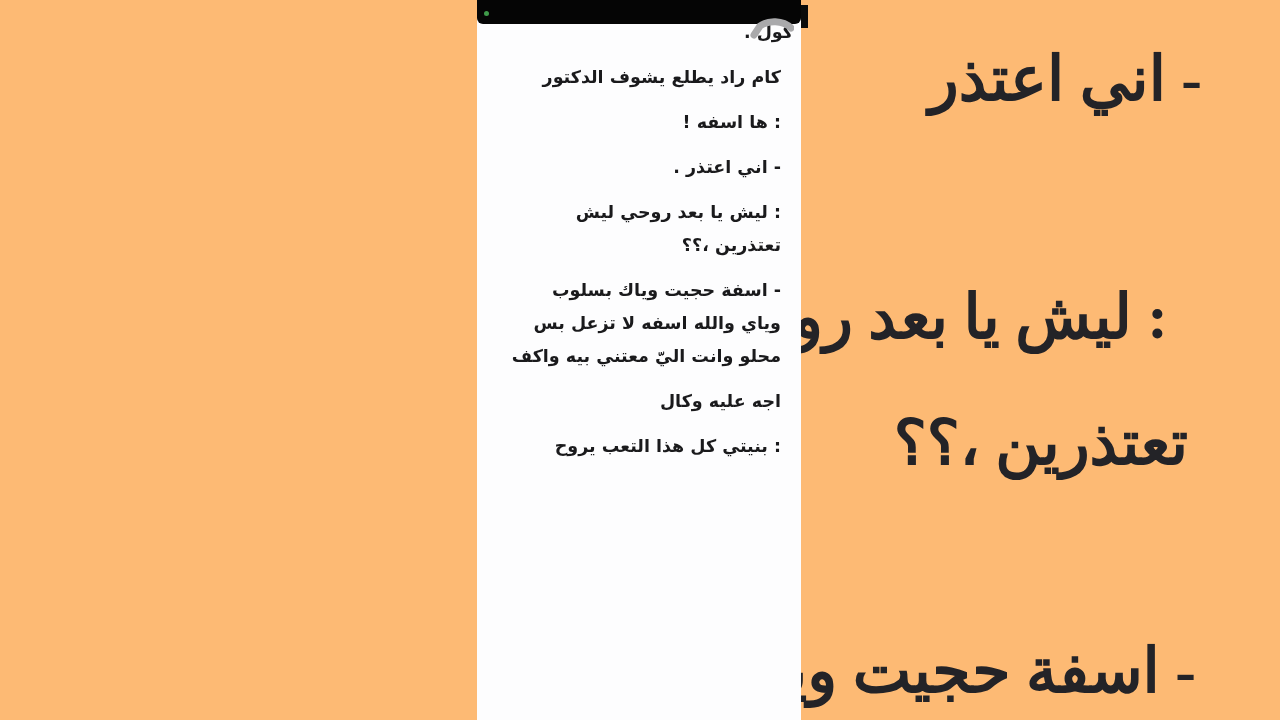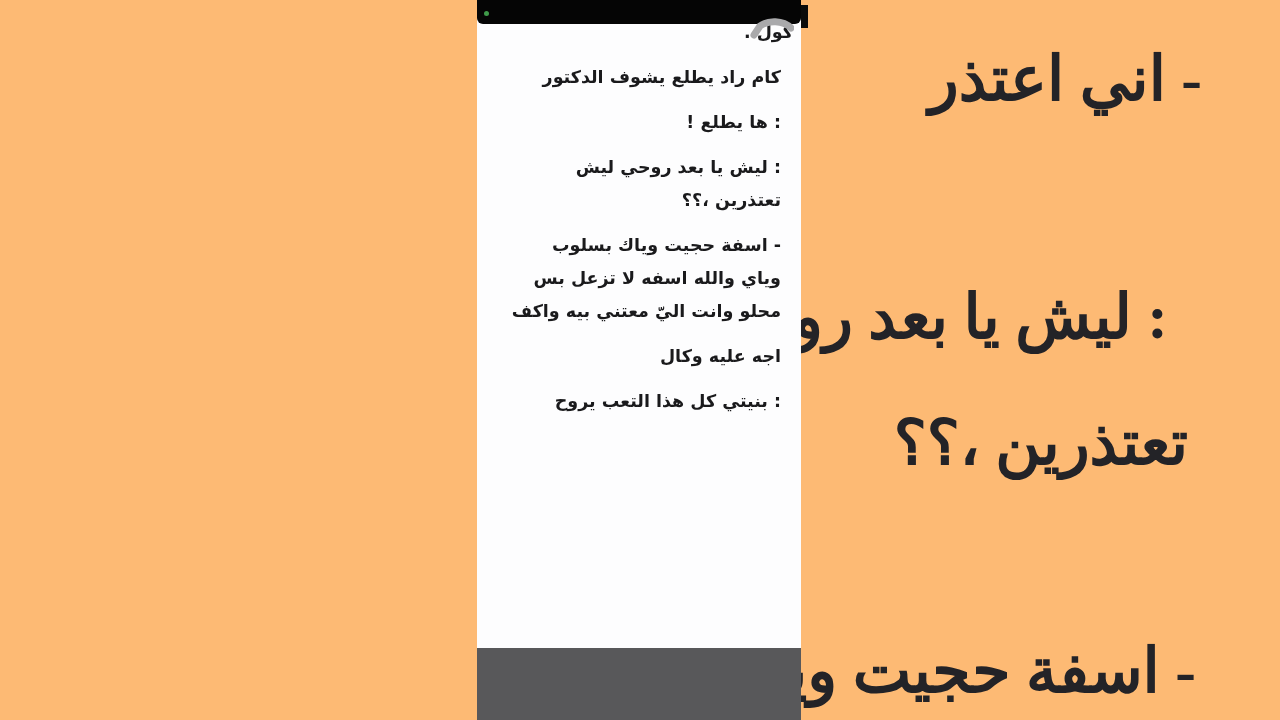--- a/index.html
+++ b/index.html
@@ -17,21 +17,21 @@
     direction:rtl;white-space:nowrap;line-height:1;
   }
   .frag-r{font-size:62px;}
   .frag-r0{top:48px;right:78px;}
   .frag-r1{top:286px;right:112px;}
   .frag-r2{top:412px;right:92px;}
   .frag-r3{top:640px;right:84px;}
   .bg-bar-sliver{position:absolute;left:0;top:5px;width:7px;height:23px;background:#0a0a0a;}
   
   .card{
-    position:absolute;left:477px;top:0;width:324px;height:648px;
+    position:absolute;left:477px;top:0;width:324px;height:720px;
     background:#fdfdfe;overflow:hidden;
   }
   .top-bar{
     position:absolute;left:0;top:0;width:100%;height:24px;
     background:#050505;border-radius:0 0 6px 6px;
   }
   .green-dot{
     position:absolute;left:7px;top:11px;width:5px;height:5px;
     border-radius:50%;background:#3f9b4a;
   }
@@ -64,21 +64,22 @@
     <div class="bg-frag frag-r frag-r0" lang="ar">- اني اعتذر</div>
     <div class="bg-frag frag-r frag-r1" lang="ar">: ليش يا بعد روحي</div>
     <div class="bg-frag frag-r frag-r2" lang="ar">تعتذرين ،؟؟</div>
     <div class="bg-frag frag-r frag-r3" lang="ar">- اسفة حجيت وياك</div>
   </div>
 
   <div class="card">
     <div class="lines" lang="ar">
       <div class="line flush">كول .</div>
       <div class="line ps">كام راد يطلع يشوف الدكتور</div>
-      <div class="line ps">: ها يطلع !</div>
+      <div class="line ps">: ها اسفه !</div>
+      <div class="line ps">- اني اعتذر .</div>
       <div class="line ps">: ليش يا بعد روحي ليش</div>
       <div class="line">تعتذرين ،؟؟</div>
       <div class="line ps">- اسفة حجيت وياك بسلوب</div>
       <div class="line">وياي والله اسفه لا تزعل بس</div>
       <div class="line">محلو وانت اليّ معتني بيه واكف</div>
       <div class="line ps">اجه عليه وكال</div>
       <div class="line ps">: بنيتي كل هذا التعب يروح</div>
     </div>
 
     <div class="top-bar">

